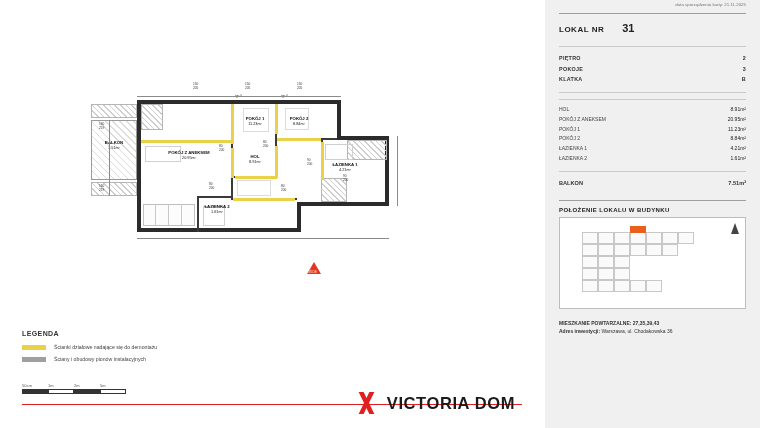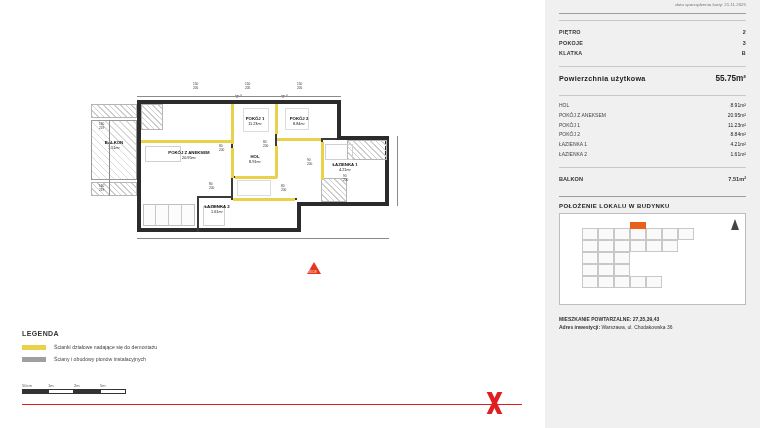--- a/index.html
+++ b/index.html
@@ -356,52 +356,53 @@
           <i></i>
           <i></i>
           <i></i>
       </div>
     </div>
 
     <div class="redline"></div>
 
     <div class="brand">
       <span class="brand-mark"></span>
+      <span class="brand-name">VICTORIA DOM</span>
     </div>
   </div>
 
   <div class="right">
 
 
     <div class="meta-date">data sporządzenia karty: 21.11.2025</div>
     <div class="hr dark"></div>
 
+    <div class="lokal-row">
+      <span class="lokal-lbl">LOKAL NR</span>
+      <span class="lokal-num">31</span>
+    </div>
     <div class="hr"></div>
 
     <div style="padding-top:6px;">
       <div class="kv">
         <span class="k">PIĘTRO</span>
         <span class="v">2</span>
       </div>
       <div class="kv">
         <span class="k">POKOJE</span>
         <span class="v">3</span>
       </div>
       <div class="kv">
         <span class="k">KLATKA</span>
         <span class="v">B</span>
       </div>
     </div>
 
     <div class="hr" style="margin-top:8px;"></div>
 
-    <div class="pu-row">
-      <span class="pu-lbl">Powierzchnia użytkowa</span>
-      <span class="pu-val">55.75m²</span>
-    </div>
 
     <div class="hr"></div>
 
     <div class="rooms">
       <div class="room-row">
         <span class="rn">HOL</span>
         <span class="rv">8.91m²</span>
       </div>
       <div class="room-row">
         <span class="rn">POKÓJ Z ANEKSEM</span>

